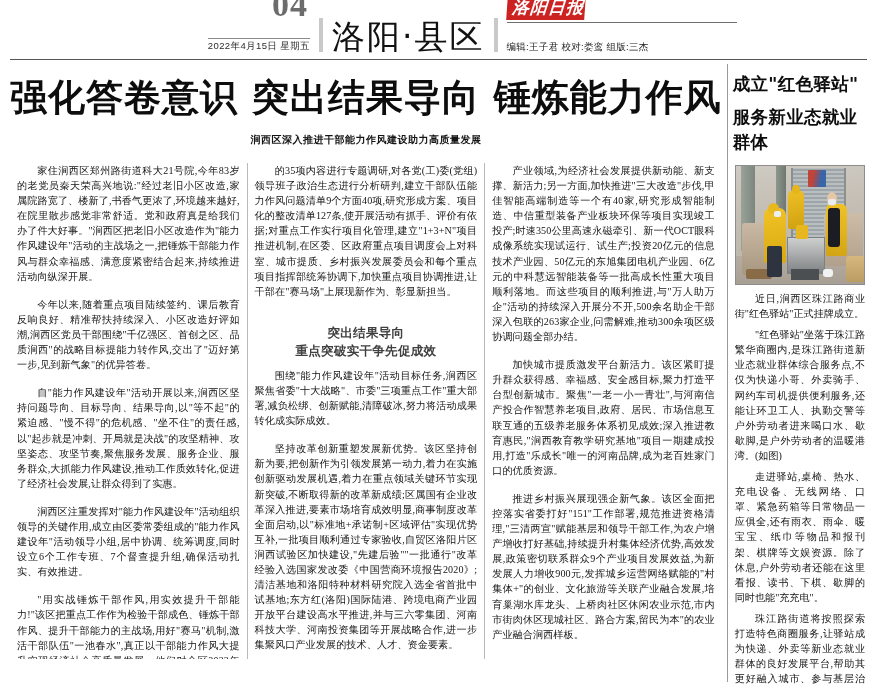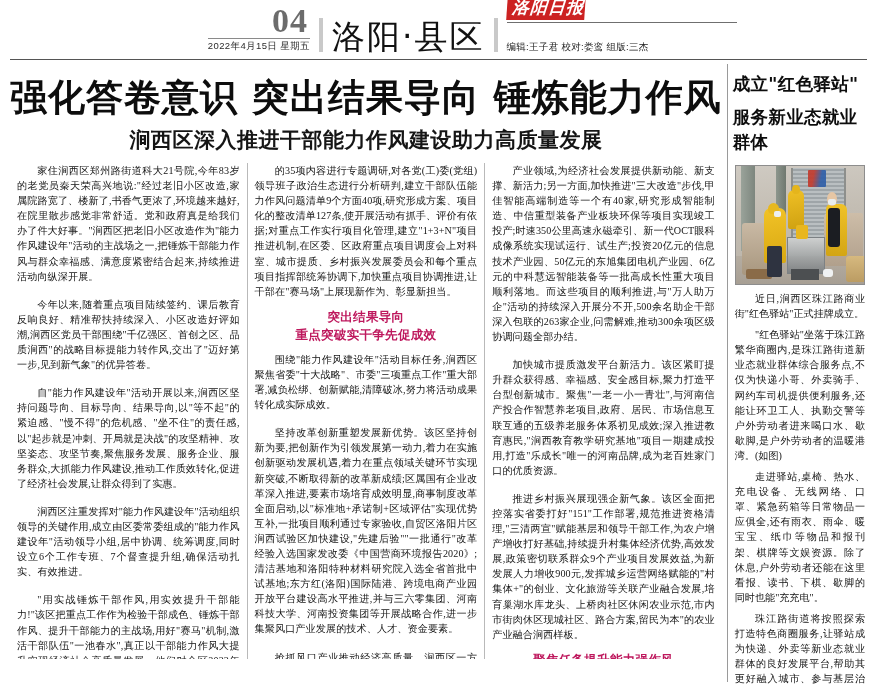--- a/index.html
+++ b/index.html
@@ -34,21 +34,21 @@
   .mh-pageno{
     font-family:"Liberation Serif","DejaVu Serif",serif;
     font-size:34px;line-height:30px;
     color:#6c6c6c;font-weight:700;
     letter-spacing:1px;
     text-align:right;
     padding-right:2px;
   }
   .mh-date{
     border-top:1px solid #8a8a8a;
-    margin-top:2px;padding-top:1px;
+    margin-top:18px;padding-top:1px;
     font-family:"Liberation Sans","DejaVu Sans",sans-serif;
     font-size:9.5px;color:#2b2b2b;
     white-space:nowrap;letter-spacing:.4px;
   }
   .mh-sep{
     width:4px;height:34px;background:#c9c9c9;
     margin:0 9px 4px 9px;flex:0 0 4px;
   }
   .mh-title{
     font-family:"DejaVu Sans","Liberation Sans",sans-serif;
@@ -111,21 +111,21 @@
     font-size:37px;line-height:44px;
     text-align:center;
     letter-spacing:1px;
     color:#0d0d0d;
     margin-top:12px;
     white-space:nowrap;
   }
   .hl-sub{
     font-family:"DejaVu Sans","Liberation Sans",sans-serif;
     font-weight:bold;
-    font-size:21px;line-height:22px;
+    font-size:10px;line-height:22px;
     text-align:center;color:#151515;
     margin-top:9px;letter-spacing:.5px;
   }
 
   
   .cols{
     display:flex;
     margin-top:12px;
     height:496px;
   }
@@ -148,22 +148,22 @@
     text-indent:2em;
     color:#141414;
     letter-spacing:.1px;
   }
   p.bt + p.bt{ margin-top:13px; }
 
   .sub-head{
     font-family:"DejaVu Sans","Liberation Sans",sans-serif;
     font-weight:bold;
     font-size:12.5px;line-height:18px;
-    text-align:center;color:#be185d;
-    margin:9px 0 8px 0;
+    text-align:center;color:#404040;
+    margin:25px 0 8px 0;
     letter-spacing:.3px;
   }
 
   
   .r-hl{
     font-family:"DejaVu Sans","Liberation Sans",sans-serif;
     font-weight:bold;
     font-size:17.5px;line-height:25px;
     color:#0d0d0d;letter-spacing:.3px;
     margin:8px 0 0 0;

